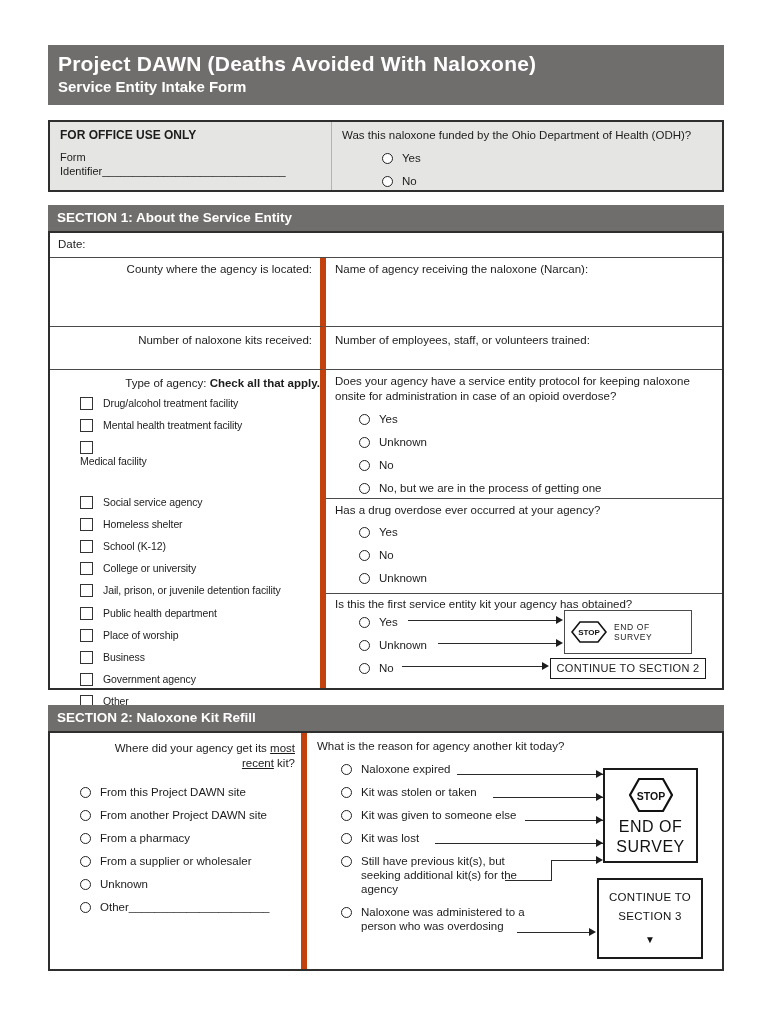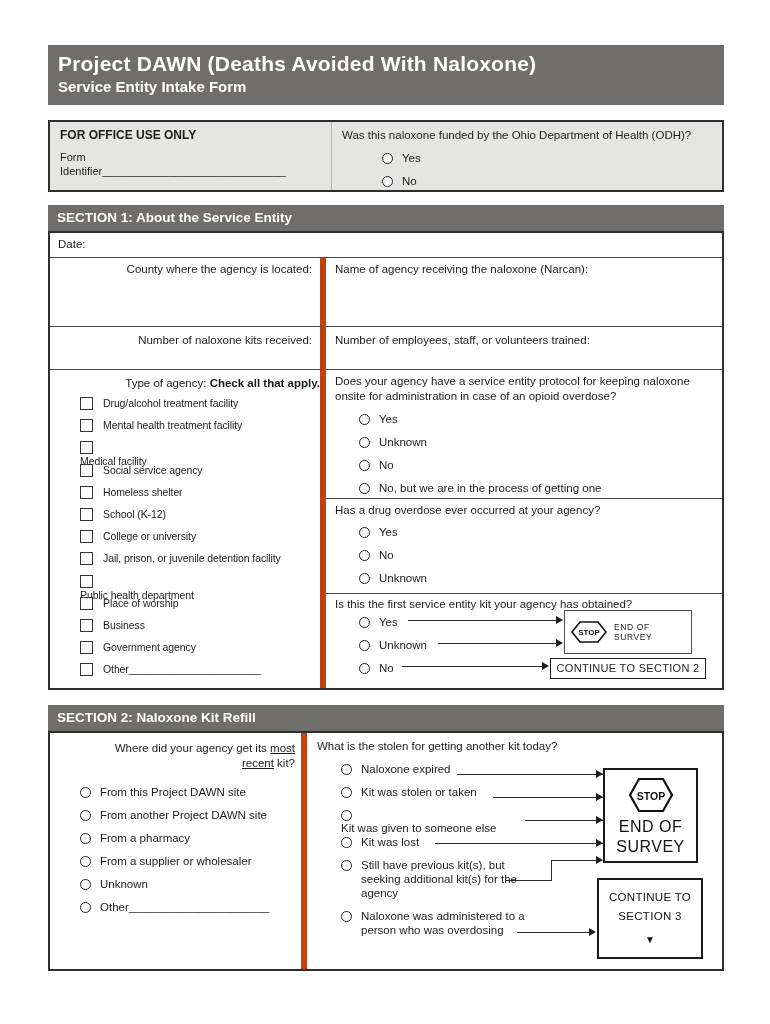--- a/index.html
+++ b/index.html
@@ -119,41 +119,41 @@
           <span class="chk-label">Drug/alcohol treatment facility</span>
         </div>
           <div class="opt" style="height:22.2px;">
           <span class="chk"></span>
           <span class="chk-label">Mental health treatment facility</span>
         </div>
           <div class="opt" style="height:22.2px;flex-direction:column;">
           <span class="chk"></span>
           <span class="chk-label">Medical facility</span>
         </div>
-          <div class="opt" style="height:22.2px;">
+          <div class="opt" style="height:22.2px;margin-top:32px;">
           <span class="chk"></span>
           <span class="chk-label">Social service agency</span>
         </div>
           <div class="opt" style="height:22.2px;">
           <span class="chk"></span>
           <span class="chk-label">Homeless shelter</span>
         </div>
           <div class="opt" style="height:22.2px;">
           <span class="chk"></span>
           <span class="chk-label">School (K-12)</span>
         </div>
           <div class="opt" style="height:22.2px;">
           <span class="chk"></span>
           <span class="chk-label">College or university</span>
         </div>
           <div class="opt" style="height:22.2px;">
           <span class="chk"></span>
           <span class="chk-label">Jail, prison, or juvenile detention facility</span>
         </div>
-          <div class="opt" style="height:22.2px;flex-direction:column;">
+          <div class="opt" style="height:22.2px;">
           <span class="chk"></span>
           <span class="chk-label">Public health department</span>
         </div>
           <div class="opt" style="height:22.2px;">
           <span class="chk"></span>
           <span class="chk-label">Place of worship</span>
         </div>
           <div class="opt" style="height:22.2px;">
           <span class="chk"></span>
           <span class="chk-label">Business</span>
@@ -276,31 +276,31 @@
           <span class="opt-label" style="white-space:nowrap;">Unknown</span>
         </div>
           <div class="opt" style="margin-bottom:9px;">
           <span class="radio"></span>
           <span class="opt-label" style="white-space:nowrap;">Other______________________</span>
         </div>
         </div>
     </div>
 
     <div class="cell" style="left:257px;top:0;width:415px;height:236px;padding:6px 0 0 10px;">
-      <div class="q">What is the stolen for getting another kit today?</div>
+      <div class="q">What is the reason for agency another kit today?</div>
       <div style="margin:8px 0 0 24px;">
           <div class="opt" style="margin-bottom:9px;">
           <span class="radio"></span>
           <span class="opt-label" style="max-width:178px;">Naloxone expired</span>
         </div>
           <div class="opt" style="margin-bottom:9px;">
           <span class="radio"></span>
           <span class="opt-label" style="max-width:178px;">Kit was stolen or taken</span>
         </div>
-          <div class="opt" style="flex-direction:column;">
+          <div class="opt" style="margin-bottom:9px;">
           <span class="radio"></span>
           <span class="opt-label" style="max-width:178px;">Kit was given to someone else</span>
         </div>
           <div class="opt" style="margin-bottom:9px;">
           <span class="radio"></span>
           <span class="opt-label" style="max-width:178px;">Kit was lost</span>
         </div>
           <div class="opt" style="margin-bottom:9px;">
           <span class="radio"></span>
           <span class="opt-label" style="max-width:178px;">Still have previous kit(s), but seeking additional kit(s) for the agency</span>

